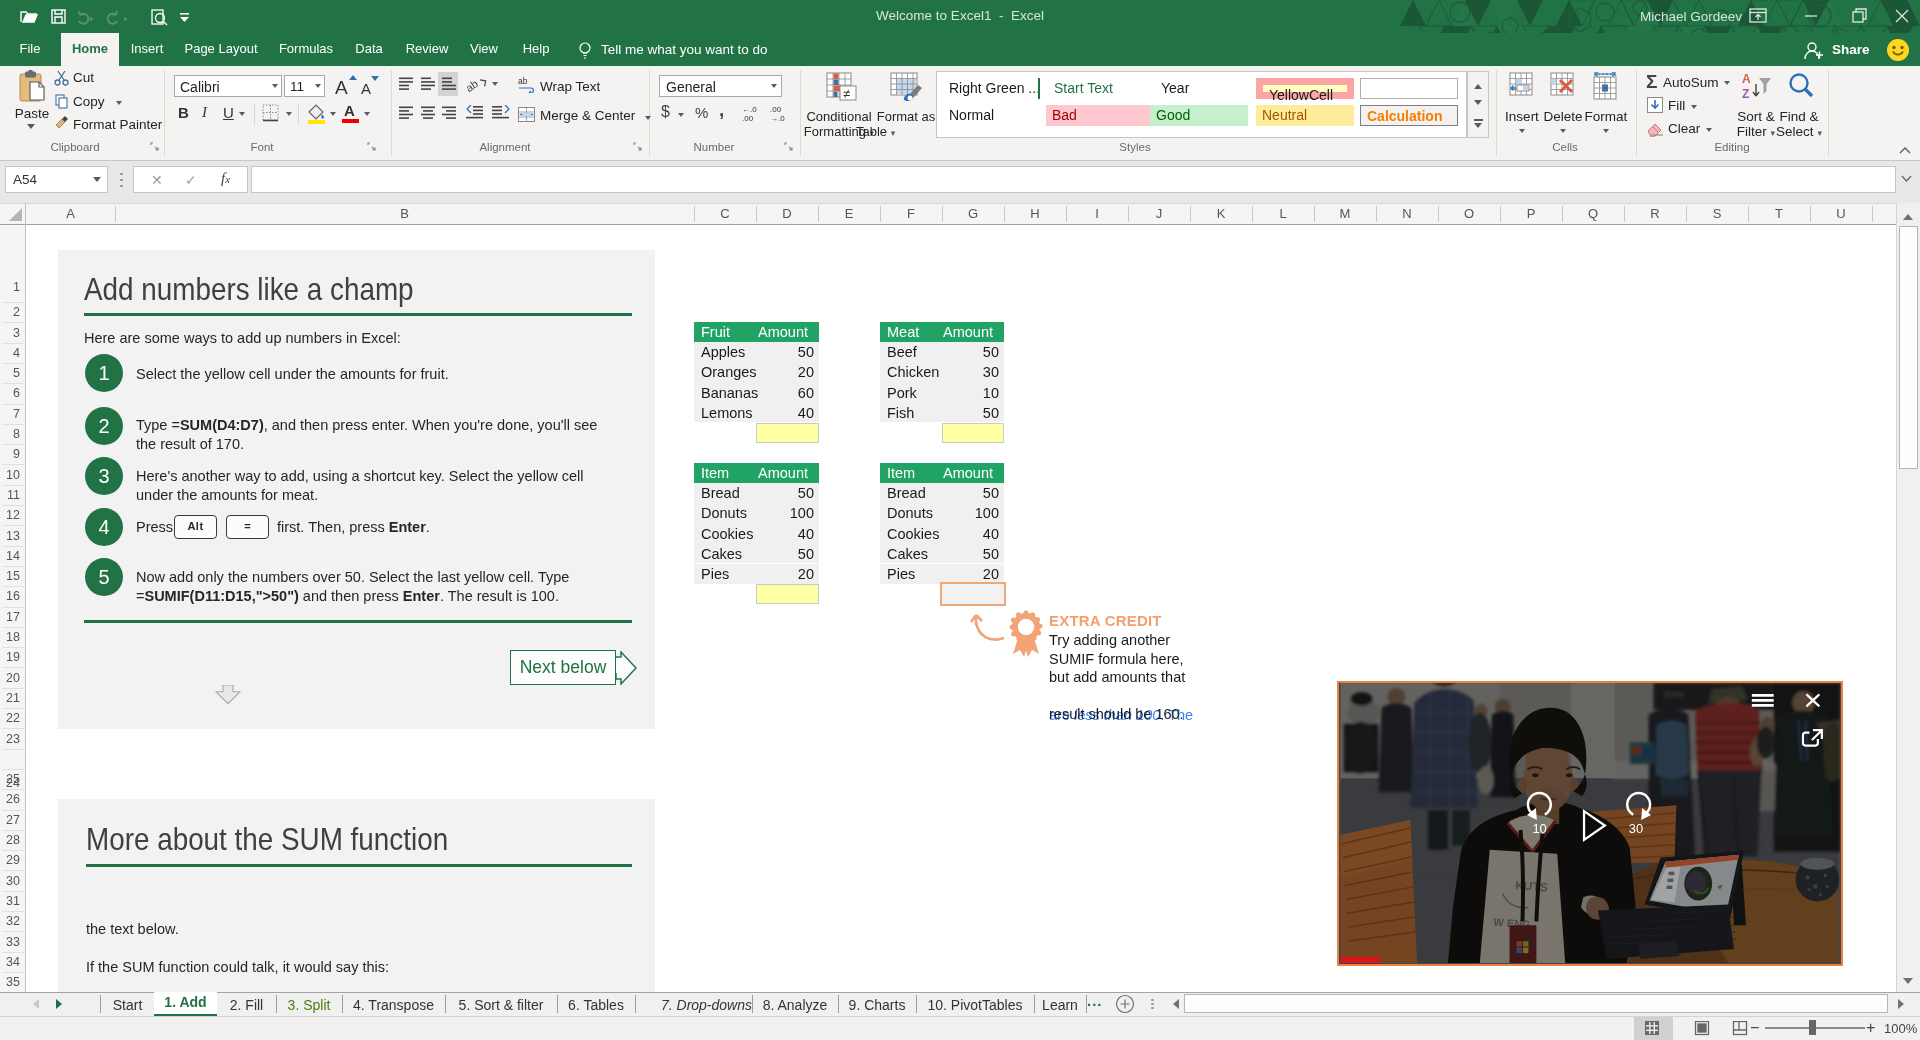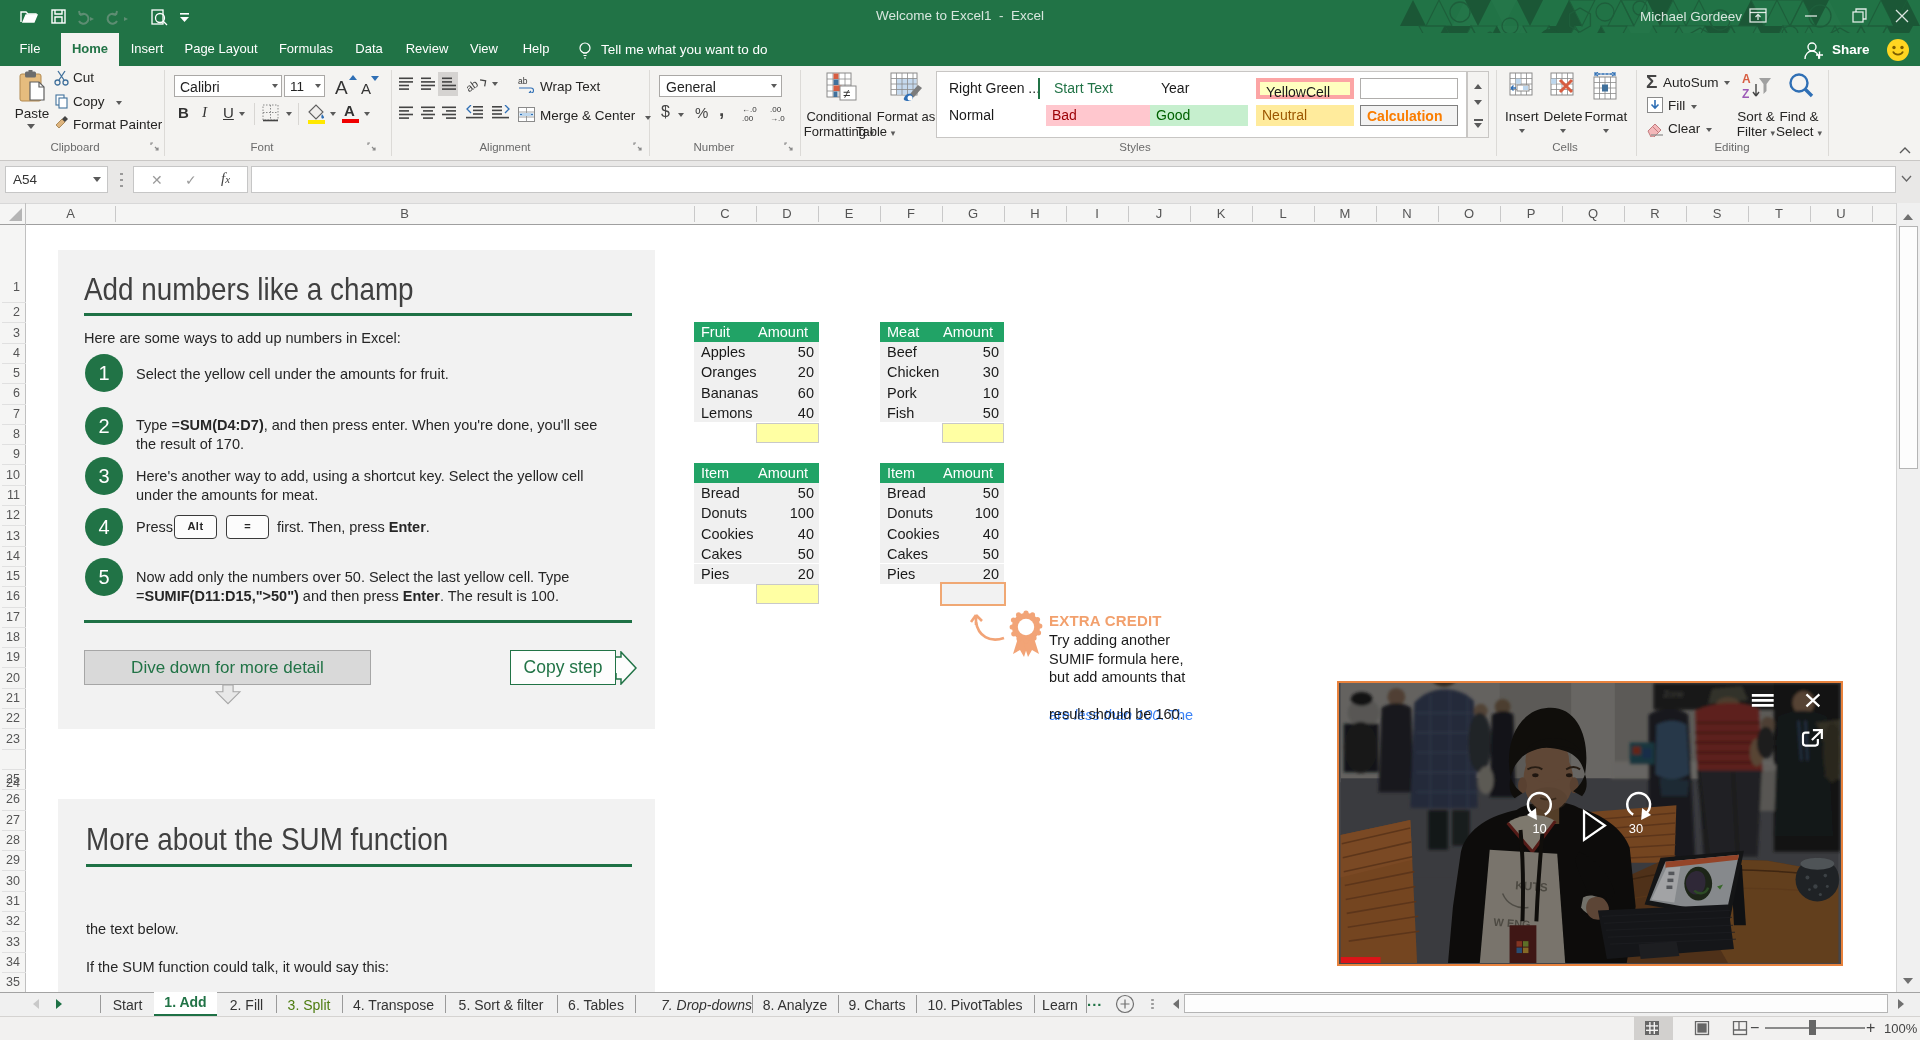--- a/index.html
+++ b/index.html
@@ -370,21 +370,21 @@
 <path d="M20 22 l8 -9 4 3 -8 9 c-2 1.5 -4 0 -4 -3 z" fill="#7c7c7c"></path>
 <path d="M14 26 c2 -5 6 -5 8 -3 c2.5 2.5 0 6 -4 6 c-3 0 -5 -1 -4 -3 z" fill="#2f6fb5"></path>
 <circle cx="20" cy="26" r="2.5" fill="#fff"></circle>
     </svg>
 <div class="tx" style="left:856px;top:109px;width:100px;text-align:center;font-size:13px;color:#252423;">Format as</div>
 <div class="tx" style="left:856px;top:124px;width:100px;font-size:13px;color:#252423;">Table <span style="font-size:9px;color:#5a5a5a;">▾</span></div>
 <div class="ab" style="left:936px;top:71px;width:531px;height:67px;background:#fff;border:1px solid #c8c6c4;box-sizing:border-box;"></div>
 <div class="tx" style="left:943px;top:78px;width:98px;height:21px;font-size:14px;color:#1a1a1a;font-weight:normal;line-height:21px;padding-left:6px;box-sizing:border-box;">Right Green ...</div>
 <div class="tx" style="left:1048px;top:78px;width:98px;height:21px;font-size:14px;color:#217346;font-weight:normal;line-height:21px;padding-left:6px;box-sizing:border-box;">Start Text</div>
 <div class="tx" style="left:1155px;top:78px;width:98px;height:21px;font-size:14px;color:#1a1a1a;font-weight:normal;line-height:21px;padding-left:6px;box-sizing:border-box;">Year</div>
-<div class="tx" style="left:1256px;top:78px;width:98px;height:21px;font-size:14px;color:#1a1a1a;font-weight:normal;line-height:21px;padding-left:6px;box-sizing:border-box;background:#ffffbf;border:4px solid #fca5a5;">YellowCell</div>
+<div class="tx" style="left:1256px;top:78px;width:98px;height:21px;font-size:14px;color:#1a1a1a;font-weight:normal;line-height:21px;padding-left:6px;box-sizing:border-box;background:#ffffbf;border:7px solid #fca5a5;">YellowCell</div>
 <div class="tx" style="left:943px;top:105px;width:98px;height:21px;font-size:14px;color:#1a1a1a;font-weight:normal;line-height:21px;padding-left:6px;box-sizing:border-box;">Normal</div>
 <div class="tx" style="left:1046px;top:105px;width:110px;height:21px;font-size:14px;color:#9c0006;font-weight:normal;line-height:21px;padding-left:6px;box-sizing:border-box;background:#ffc7ce;">Bad</div>
 <div class="tx" style="left:1150px;top:105px;width:98px;height:21px;font-size:14px;color:#006100;font-weight:normal;line-height:21px;padding-left:6px;box-sizing:border-box;background:#c6efce;">Good</div>
 <div class="tx" style="left:1256px;top:105px;width:98px;height:21px;font-size:14px;color:#9c5700;font-weight:normal;line-height:21px;padding-left:6px;box-sizing:border-box;background:#ffeb9c;">Neutral</div>
 <div class="tx" style="left:1360px;top:105px;width:98px;height:21px;font-size:14px;color:#fa7d00;font-weight:bold;line-height:21px;padding-left:6px;box-sizing:border-box;background:#f2f2f2;border:1px solid #7f7f7f;">Calculation</div>
 <div class="ab" style="left:1038px;top:78px;width:2px;height:21px;background:#217346;"></div>
 <div class="ab" style="left:1360px;top:78px;width:98px;height:21px;background:#fff;border:1px solid #b0aeac;box-sizing:border-box;"></div>
 <div class="ab" style="left:1467px;top:71px;width:22px;height:67px;background:#f4f3f1;border:1px solid #c8c6c4;box-sizing:border-box;"></div>
 <div class="ab" style="left:1474px;top:80px;width:0;height:0;border:4px solid transparent;border-bottom:5px solid #5a5a5a;"></div>
 <div class="ab" style="left:1474px;top:100px;width:0;height:0;border:4px solid transparent;border-top:5px solid #5a5a5a;"></div>
@@ -593,25 +593,24 @@
 <div class="tx" style="left:136px;top:436px;font-size:14.5px;color:#262626;">the result of 170.</div>
 <div class="tx" style="left:136px;top:468px;font-size:14.5px;color:#262626;">Here's another way to add, using a shortcut key. Select the yellow cell</div>
 <div class="tx" style="left:136px;top:487px;font-size:14.5px;color:#262626;">under the amounts for meat.</div>
 <div class="tx" style="left:136px;top:519px;font-size:14.5px;color:#262626;">Press</div>
 <div class="ab" style="left:174px;top:515px;width:43px;height:24px;background:#fcfcfc;border:1.6px solid #3a3a3a;border-radius:4px;box-sizing:border-box;text-align:center;font-size:11px;font-weight:bold;color:#262626;line-height:21px;letter-spacing:0.5px;">Alt</div>
 <div class="ab" style="left:226px;top:515px;width:43px;height:24px;background:#fcfcfc;border:1.6px solid #3a3a3a;border-radius:4px;box-sizing:border-box;text-align:center;font-size:11px;font-weight:bold;color:#262626;line-height:21px;">=</div>
 <div class="tx" style="left:277px;top:519px;font-size:14.5px;color:#262626;">first. Then, press <b>Enter</b>.</div>
 <div class="tx" style="left:136px;top:569px;font-size:14.5px;color:#262626;">Now add only the numbers over 50. Select the last yellow cell. Type</div>
 <div class="tx" style="left:136px;top:588px;font-size:14.5px;color:#262626;">=<b>SUMIF(D11:D15,"&gt;50")</b> and then press <b>Enter</b>. The result is 100.</div>
 <div class="ab" style="left:84px;top:620px;width:548px;height:3px;background:#1e7145;"></div>
-<div class="ab" style="left:84px;top:650px;width:287px;height:35px;background:#d9d9d9;border:1px solid #a6a6a6;box-sizing:border-box;text-align:center;font-size:17px;color:#217346;line-height:33px;">Dive down for more detail</div>
 <svg class="ab" style="left:211px;top:685px;" width="34" height="24" viewBox="0 0 34 24">
 <path d="M11 0 v8 h-8 l14 14 14 -14 h-8 v-8 z" fill="#e8e8e8" stroke="#a6a6a6" stroke-width="1.3" transform="scale(0.85) translate(3,0)"></path>
     </svg>
-<div class="ab" style="left:510px;top:650px;width:106px;height:35px;background:#fdfdfd;border:1.5px solid #217346;box-sizing:border-box;text-align:center;font-size:17.5px;color:#217346;line-height:32px;">Copy step</div>
+<div class="ab" style="left:510px;top:650px;width:106px;height:35px;background:#fdfdfd;border:1.5px solid #217346;box-sizing:border-box;text-align:center;font-size:17.5px;color:#217346;line-height:32px;">Next below</div>
 <svg class="ab" style="left:615px;top:651px;" width="22" height="34" viewBox="0 0 22 34">
 <path d="M0 6 h5 v-6 l16 17 -16 17 v-6 h-5 v-5 h5 v5 M0 11 v12" fill="none"></path>
 <path d="M1 6 h5 v-5 l15 16 -15 16 v-5 h-5 v-6" fill="#fdfdfd" stroke="#217346" stroke-width="1.5"></path>
     </svg>
 <div class="ab" style="left:694px;top:321.5px;width:125px;height:20.2px;background:#21a366;"></div>
 <div class="tx" style="left:701px;top:324.0px;font-size:14.5px;color:#fff;">Fruit</div>
 <div class="tx" style="left:694px;top:324.0px;width:114px;text-align:right;font-size:14.5px;color:#fff;">Amount</div>
 <div class="ab" style="left:694px;top:341.7px;width:125px;height:20.2px;background:#f0f0f0;"></div>
 <div class="tx" style="left:701px;top:344.2px;font-size:14.5px;color:#1a1a1a;">Apples</div>
 <div class="tx" style="left:694px;top:344.2px;width:120px;text-align:right;font-size:14.5px;color:#1a1a1a;">50</div>

